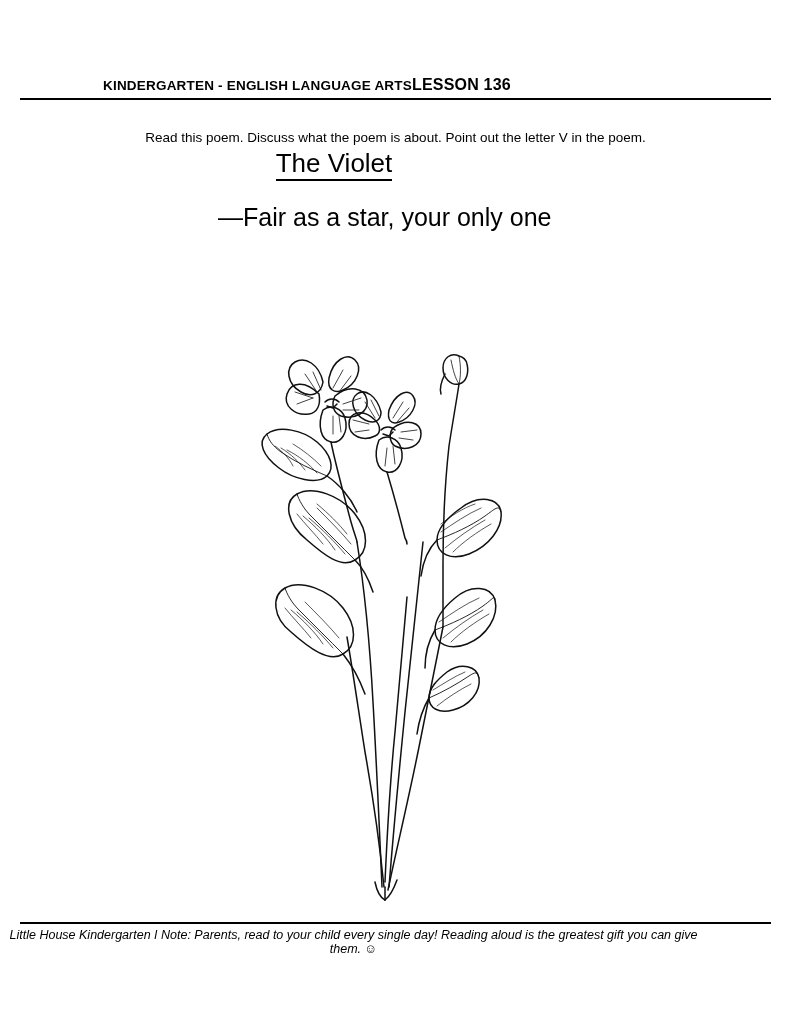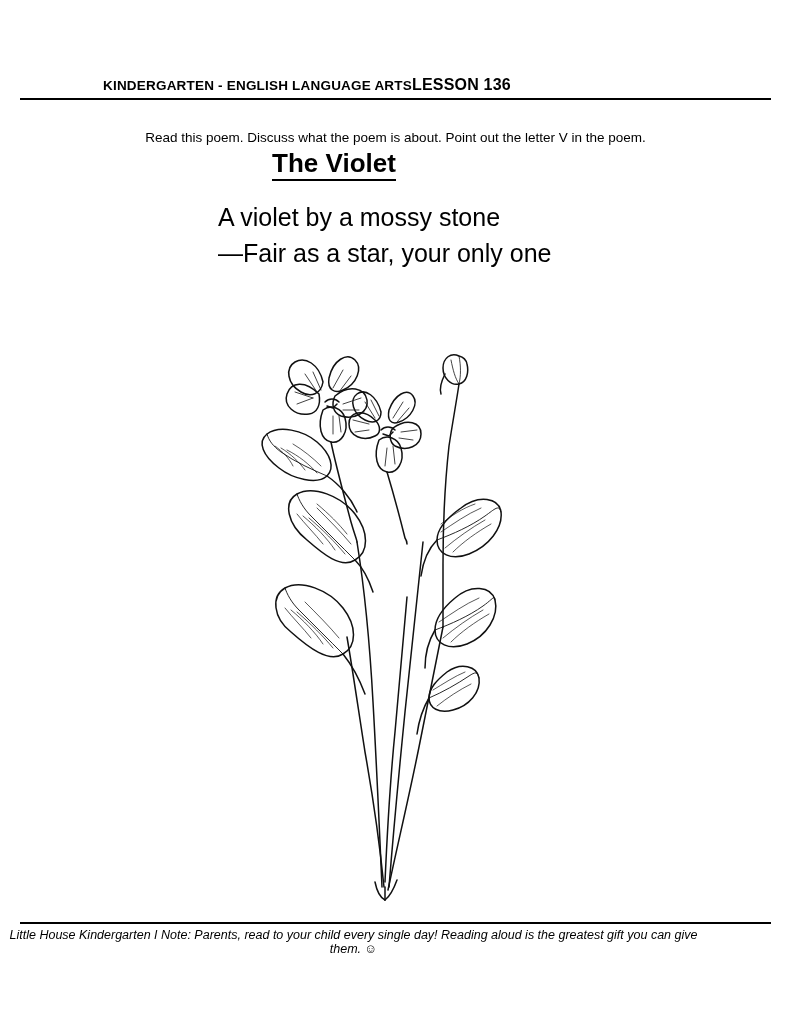--- a/index.html
+++ b/index.html
@@ -69,21 +69,21 @@
   }
 
   
   .poem-title {
     position: absolute;
     left: 0;
     top: 148px;
     width: 668px;
     text-align: center;
     font-size: 26px;
-    font-weight: bold;
+    font-weight: normal;
     color: #000;
   }
   .poem-title span {
     border-bottom: 2px solid #000;
     padding-bottom: 1px;
   }
 
   
   .poem {
     position: absolute;
@@ -142,21 +142,20 @@
     <div class="header-right">LESSON 136</div>
   </div>
 
   <div class="rule-top"></div>
 
   <div class="instruction">Read this poem. Discuss what the poem is about. Point out the letter V in the poem.</div>
 
   <div class="poem-title"><span>The Violet</span></div>
 
   <div class="poem">
-    <div class="poem-line">A violet by a mossy stone</div>
     <div class="poem-line">—Fair as a star, your only one</div>
   </div>
 
   <div class="illustration">
     <svg viewBox="0 0 300 565" xmlns="http://www.w3.org/2000/svg" aria-hidden="true">
       <g fill="none" stroke="#111111" stroke-width="1.5" stroke-linecap="round" stroke-linejoin="round">
 
         <path d="M135 545 C133 500 130 430 126 360 C123 305 118 250 110 200"></path>
         <path d="M142 545 C146 495 152 430 158 370 C164 310 170 255 176 200"></path>
         <path d="M138 540 C140 495 143 440 148 390 C152 345 156 300 160 255"></path>

